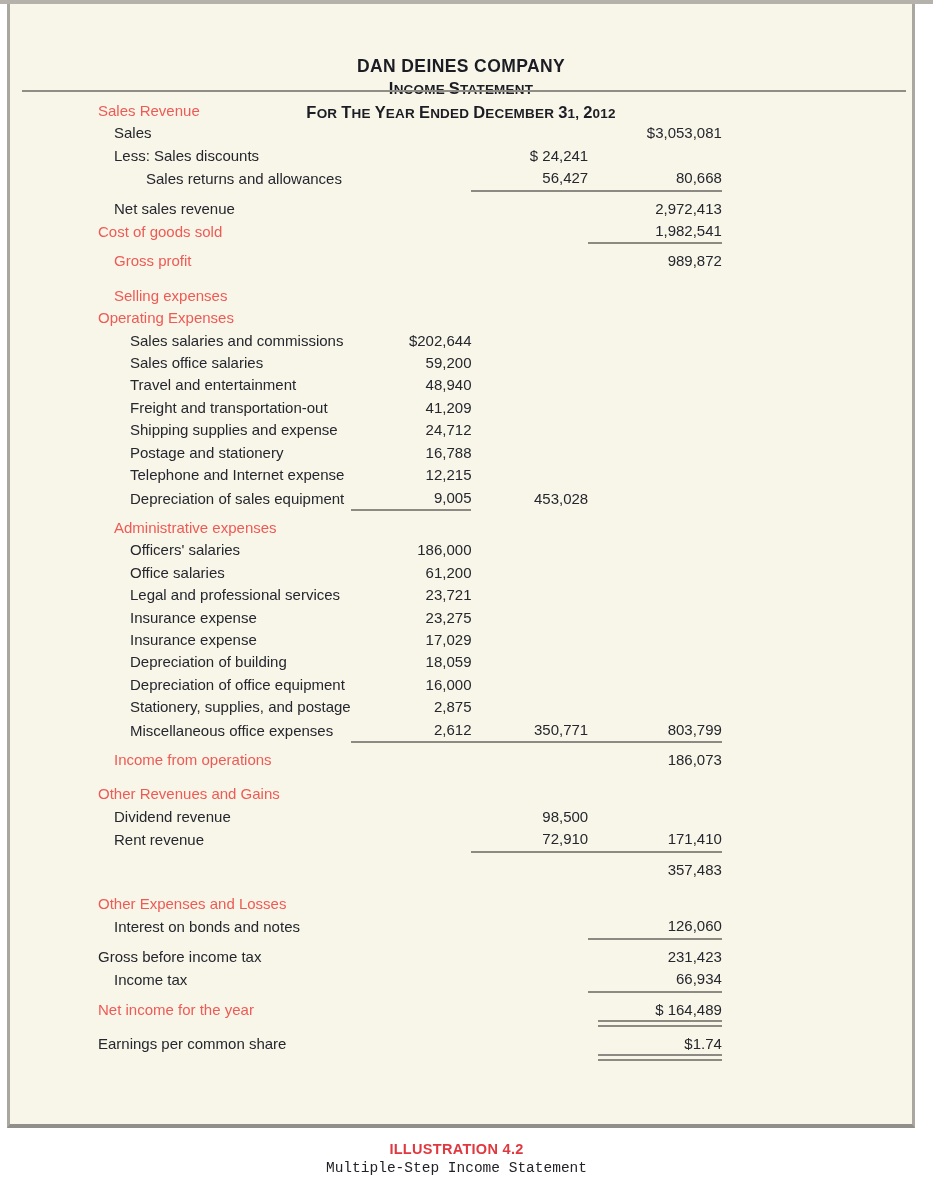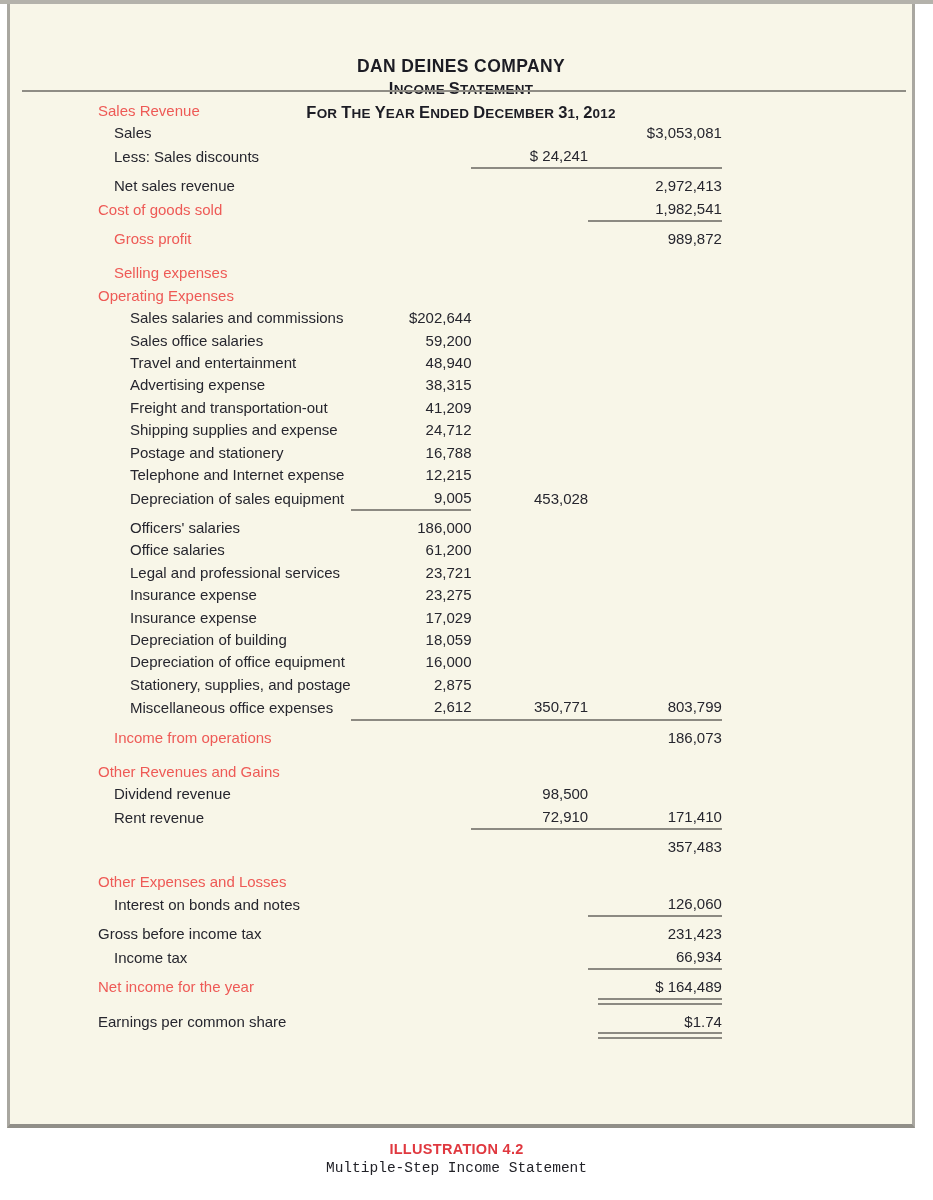--- a/index.html
+++ b/index.html
@@ -174,20 +174,27 @@
         </tr>
 
         <tr>
           <td class="lbl i1">Less: Sales discounts</td>
           <td class="num c1"></td>
           <td class="num c2">$ 24,241</td>
           <td class="num c3"></td>
           <td class="pad"></td>
         </tr>
 
+        <tr>
+          <td class="lbl i3">Sales returns and allowances</td>
+          <td class="num c1"></td>
+          <td class="num c2">56,427</td>
+          <td class="num c3">80,668</td>
+          <td class="pad"></td>
+        </tr>
 
         <tr class="spacer-sm">
           <td class="lbl"></td>
           <td class="num c1"></td>
           <td class="num c2 rule-top"></td>
           <td class="num c3 rule-top"></td>
           <td class="pad"></td>
         </tr>
 
         <tr>
@@ -252,27 +259,20 @@
         <tr>
           <td class="lbl i2">Sales office salaries</td>
           <td class="num c1">59,200</td>
           <td class="num c2"></td>
           <td class="num c3"></td>
           <td class="pad"></td>
         </tr>
         <tr>
           <td class="lbl i2">Travel and entertainment</td>
           <td class="num c1">48,940</td>
-          <td class="num c2"></td>
-          <td class="num c3"></td>
-          <td class="pad"></td>
-        </tr>
-        <tr>
-          <td class="lbl i2">Advertising expense</td>
-          <td class="num c1">38,315</td>
           <td class="num c2"></td>
           <td class="num c3"></td>
           <td class="pad"></td>
         </tr>
         <tr>
           <td class="lbl i2">Freight and transportation-out</td>
           <td class="num c1">41,209</td>
           <td class="num c2"></td>
           <td class="num c3"></td>
           <td class="pad"></td>
@@ -307,20 +307,27 @@
         </tr>
 
         <tr class="spacer-sm">
           <td class="lbl"></td>
           <td class="num c1 rule-top"></td>
           <td class="num c2"></td>
           <td class="num c3"></td>
           <td class="pad"></td>
         </tr>
 
+        <tr>
+          <td class="lbl i1 red">Administrative expenses</td>
+          <td class="num c1"></td>
+          <td class="num c2"></td>
+          <td class="num c3"></td>
+          <td class="pad"></td>
+        </tr>
 
         <tr>
           <td class="lbl i2">Officers' salaries</td>
           <td class="num c1">186,000</td>
           <td class="num c2"></td>
           <td class="num c3"></td>
           <td class="pad"></td>
         </tr>
         <tr>
           <td class="lbl i2">Office salaries</td>

